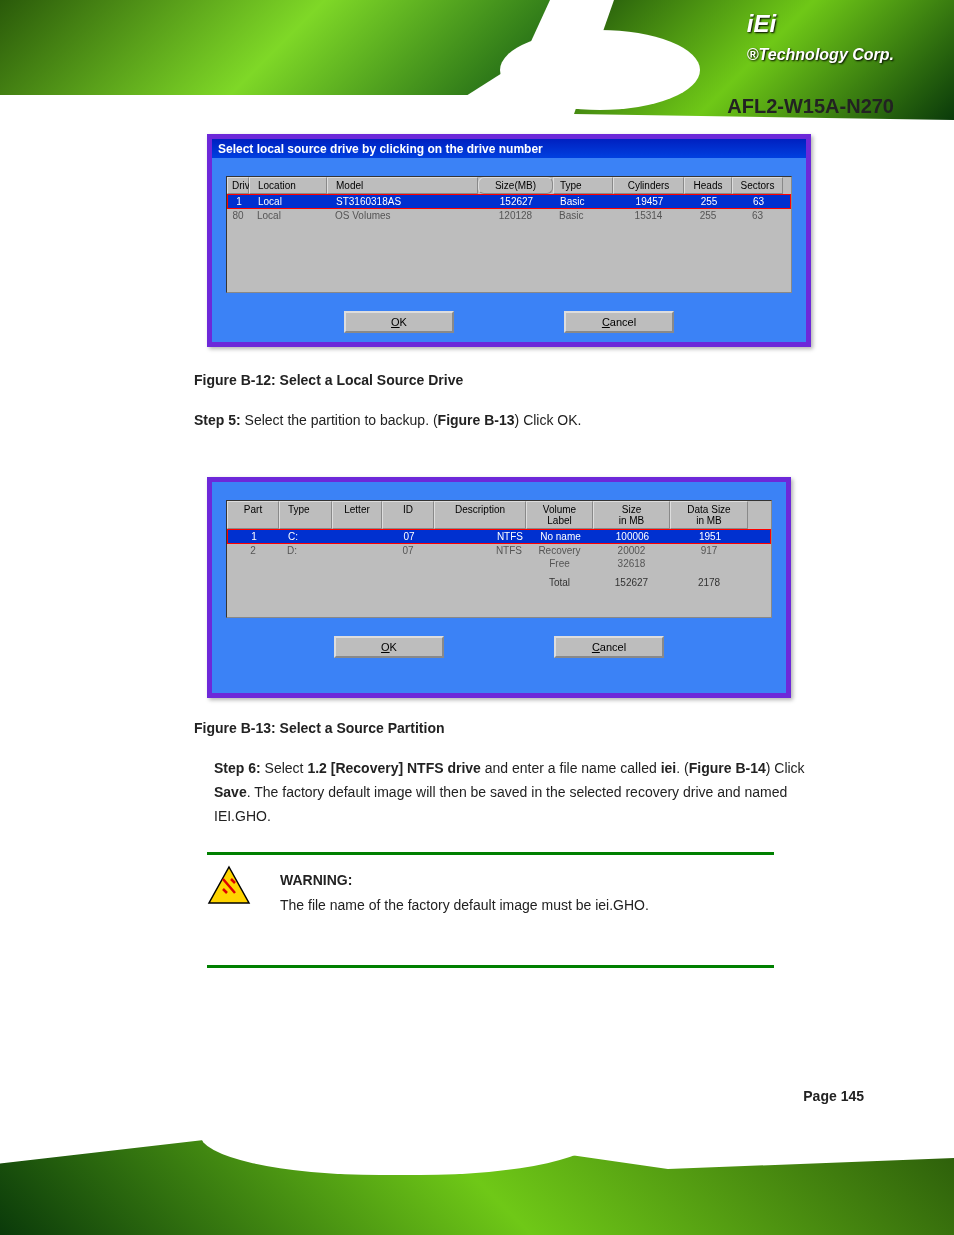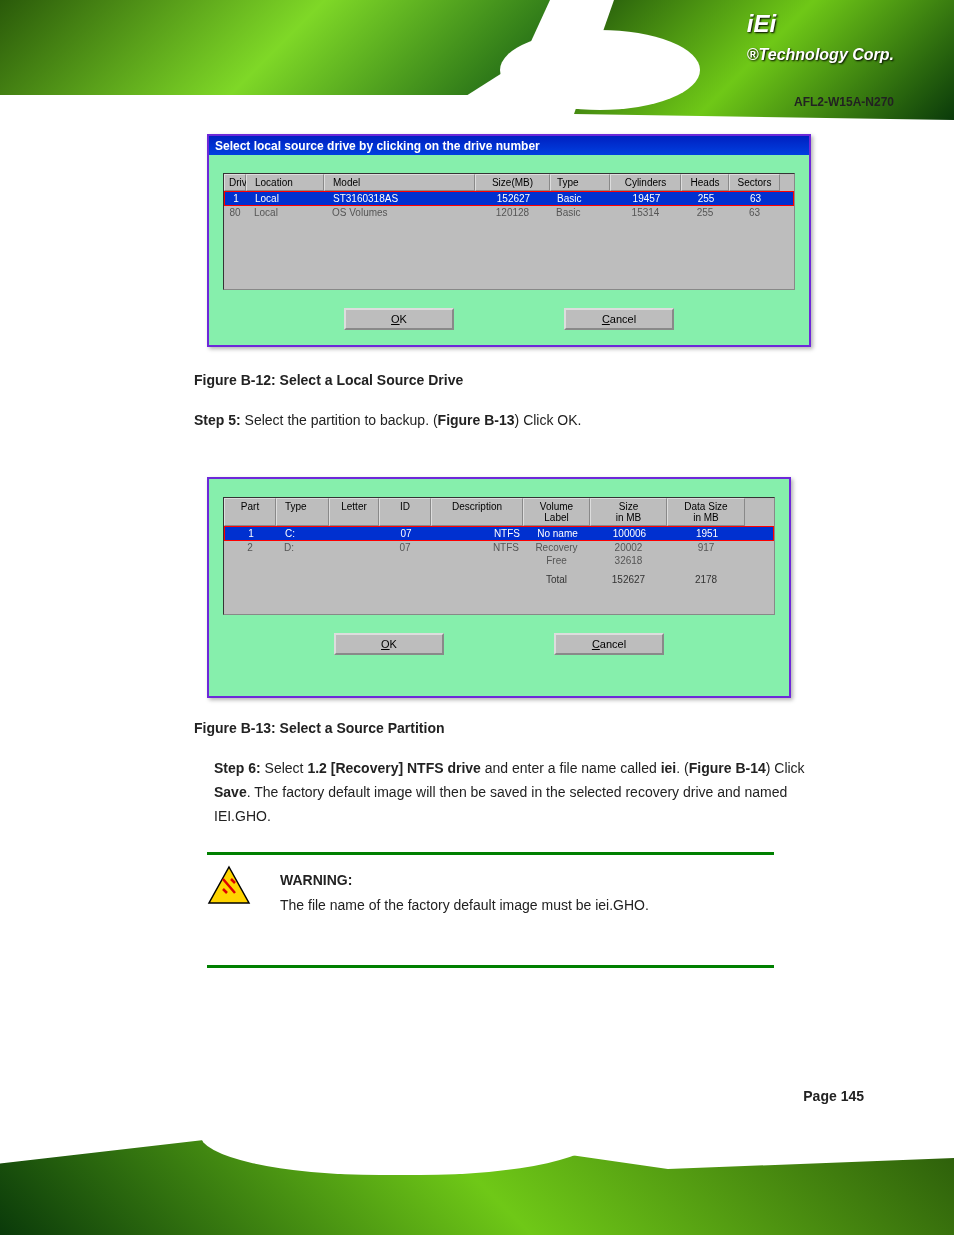--- a/index.html
+++ b/index.html
@@ -5,34 +5,34 @@
   * { box-sizing: border-box; margin: 0; padding: 0; }
   body { width: 954px; height: 1235px; background: #fff; font-family: Arial, sans-serif; position: relative; overflow: hidden; }
   
   .header-bg { position: absolute; top: 0; left: 0; right: 0; height: 125px; }
   .header-green1 { position: absolute; top: 0; left: 0; width: 550px; height: 100px; background: linear-gradient(135deg, #2a5a0a, #7fd827, #145a14); clip-path: polygon(0 0, 100% 0, 95% 60%, 85% 95%, 0 95%); }
   .header-green2 { position: absolute; top: 0; right: 0; width: 400px; height: 120px; background: linear-gradient(135deg, #1a4a0a, #6fc817, #0a3a0a); clip-path: polygon(15% 0, 100% 0, 100% 100%, 5% 95%); }
   .header-curve { position: absolute; top: 30px; left: 500px; width: 200px; height: 80px; background: #fff; border-radius: 50%; }
   .logo-box { position: absolute; top: 10px; right: 60px; color: #fff; font-weight: bold; font-style: italic; font-size: 24px; text-shadow: 1px 1px 2px #000; }
   .logo-sub { font-size: 16px; }
   
-  .product-name { position: absolute; top: 95px; right: 60px; font-weight: bold; font-size: 12px; color: #222; }
-  
-  .dialog { position: absolute; background: #86efac; border: 2px solid #6d28d9; box-shadow: 2px 2px 4px rgba(0,0,0,0.3); }
+  .product-name { position: absolute; top: 95px; right: 60px; font-weight: bold; font-size: 20px; color: #222; }
+  
+  .dialog { position: absolute; background: #3b82f6; border: 5px solid #6d28d9; box-shadow: 2px 2px 4px rgba(0,0,0,0.3); }
   .dialog1 { top: 134px; left: 207px; width: 604px; height: 213px; }
   .dialog2 { top: 477px; left: 207px; width: 584px; height: 221px; }
   .title-bar { background: linear-gradient(to bottom, #0020c0, #0040e0); color: #fff; font-size: 12px; font-weight: bold; padding: 3px 6px; height: 19px; }
   .dialog-body { padding: 18px 14px 10px 14px; }
   .tbl { border: 1px inset #888; background: #bdbdbd; font-size: 10px; width: 100%; }
   .tbl-head { display: flex; }
   .tbl-head > div { border: 1px outset #ddd; background: #bdbdbd; padding: 2px 4px; text-align: center; font-size: 10px; }
   .tbl-row { display: flex; font-size: 10px; }
   .tbl-row > div { padding: 1px 4px; text-align: center; }
   .sel-row { background: #0030d0; color: #fff; border: 1px solid #f00; }
-  .d1-c1{width:22px;} .d1-c2{width:78px;text-align:left !important;padding-left:8px !important;} .d1-c3{width:151px;text-align:left !important;padding-left:8px !important;} .d1-c4{width:75px;} .d1-c5{width:60px;text-align:left !important;padding-left:6px !important;} .d1-c6{width:71px;} .d1-c7{width:48px;} .d1-c8{width:51px;}
+  .d1-c1{width:22px;} .d1-c2{width:78px;text-align:left !important;padding-left:8px !important;} .d1-c3{width:151px;text-align:left !important;padding-left:8px !important;} .d1-c4{width:75px;border-radius:6px;} .d1-c5{width:60px;text-align:left !important;padding-left:6px !important;} .d1-c6{width:71px;} .d1-c7{width:48px;} .d1-c8{width:51px;}
   .d2-c1{width:52px;} .d2-c2{width:53px;text-align:left !important;padding-left:8px !important;} .d2-c3{width:50px;} .d2-c4{width:52px;} .d2-c5{width:92px;} .d2-c6{width:67px;} .d2-c7{width:77px;} .d2-c8{width:78px;}
   .btn-row { display: flex; justify-content: center; gap: 110px; margin-top: 18px; }
   .btn { width: 110px; height: 22px; background: #bdbdbd; border: 2px outset #ddd; font-size: 11px; text-align: center; line-height: 18px; }
   .btn u { text-decoration: underline; }
   
   .fig-label { position: absolute; font-weight: bold; font-size: 14px; color: #222; }
   .fig1 { top: 372px; left: 194px; }
   .fig2 { top: 720px; left: 194px; }
   
   .step { position: absolute; font-size: 14px; color: #222; line-height: 1.7; }

